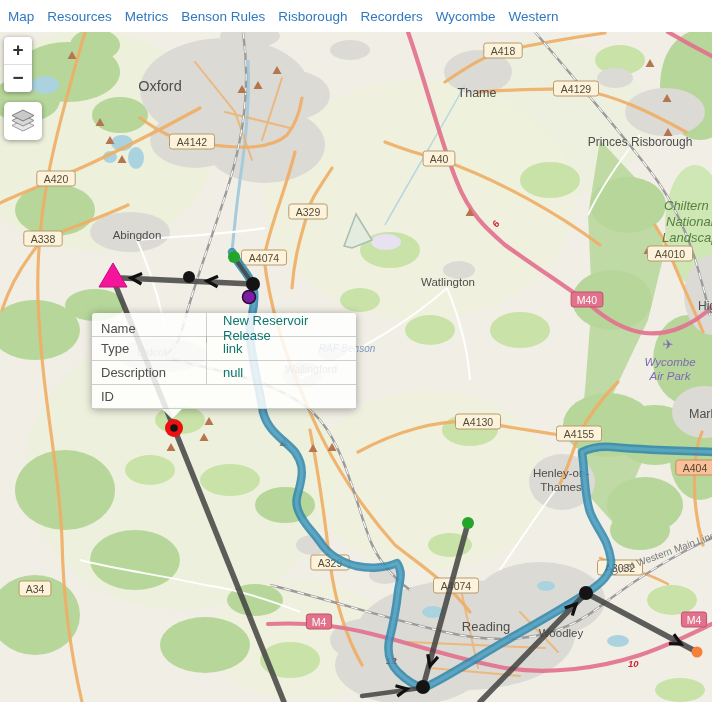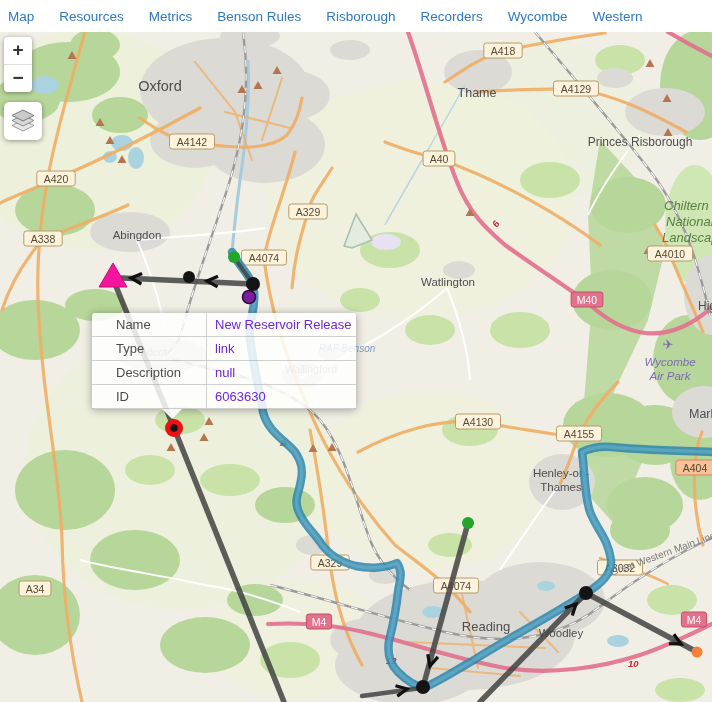--- a/index.html
+++ b/index.html
@@ -1,30 +1,30 @@
 <!DOCTYPE html>
 <html><head>
 <meta charset="utf-8">
 <style>
   html,body{margin:0;padding:0}
   body{width:712px;height:702px;overflow:hidden;font-family:"Liberation Sans",sans-serif;background:#fff}
-  nav{height:32px;display:flex;align-items:center;gap:25px;padding-left:8px;background:#fff;box-sizing:border-box}
+  nav{height:32px;display:flex;align-items:center;gap:13px;padding-left:8px;background:#fff;box-sizing:border-box}
   nav a{font-size:13.5px;color:#2f78c0;text-decoration:none;cursor:pointer;white-space:nowrap}
   #map{position:relative;width:712px;height:670px;background:#f1eee6;overflow:hidden}
   #map-svg{position:absolute;left:0;top:0;width:712px;height:670px;display:block}
   #map-svg text{font-family:"Liberation Sans",sans-serif}
   .river-outer{fill:none;stroke-width:8.5;stroke-linecap:round;stroke-linejoin:round;opacity:.85}
   .river-inner{fill:none;stroke-width:3.5;stroke-linecap:round;stroke-linejoin:round;opacity:.45}
   
   #tooltip{position:absolute;left:92px;top:281px;width:264px;background:rgba(255,255,255,.84);
     border-radius:3px;box-shadow:0 1px 8px rgba(0,0,0,.35);font-size:13px;color:#4d4d4d;z-index:40}
   .trow{display:grid;grid-template-columns:114px 1fr;border-bottom:1px solid rgba(150,150,150,.45);height:23px;align-items:stretch}
   .trow:last-of-type{border-bottom:none}
-  .tlabel{padding-left:24px;display:flex;align-items:center}
-  .tvalue{border-left:1px solid rgba(150,150,150,.45);padding-left:8px;display:flex;align-items:center;color:#6d28d9}
+  .tlabel{padding-left:9px;display:flex;align-items:center}
+  .tvalue{border-left:1px solid rgba(150,150,150,.45);padding-left:16px;display:flex;align-items:center;color:#0f766e}
   .tarrow{position:absolute;left:70px;bottom:-10px;width:0;height:0;
     border-left:10px solid transparent;border-right:10px solid transparent;border-top:10px solid rgba(255,255,255,.92)}
   
   #zoomctl{position:absolute;left:4px;top:5px;width:28px;background:#fff;border-radius:4px;
     box-shadow:0 1px 5px rgba(0,0,0,.4);z-index:50;overflow:hidden}
   .zbtn{width:28px;height:27px;line-height:26px;text-align:center;font-size:19px;font-weight:700;color:#333;cursor:pointer;user-select:none}
   .zbtn:first-child{border-bottom:1px solid #ddd}
   #layersbtn{position:absolute;left:4px;top:70px;width:38px;height:38px;background:#fff;border-radius:5px;
     box-shadow:0 1px 5px rgba(0,0,0,.4);z-index:50;display:flex;align-items:center;justify-content:center;cursor:pointer}
 </style>
@@ -336,21 +336,20 @@
     <div class="trow">
       <div class="tlabel">Type</div>
       <div class="tvalue">link</div>
     </div>
     <div class="trow">
       <div class="tlabel">Description</div>
       <div class="tvalue">null</div>
     </div>
     <div class="trow">
       <div class="tlabel">ID</div>
-      <div class="tvalue">6063630</div>
     </div>
     <div class="tarrow"></div>
   </div>
 
   <div id="zoomctl">
     <div class="zbtn">+</div>
     <div class="zbtn">−</div>
   </div>
   <div id="layersbtn">
     <svg width="26" height="24" viewBox="0 0 26 24">

